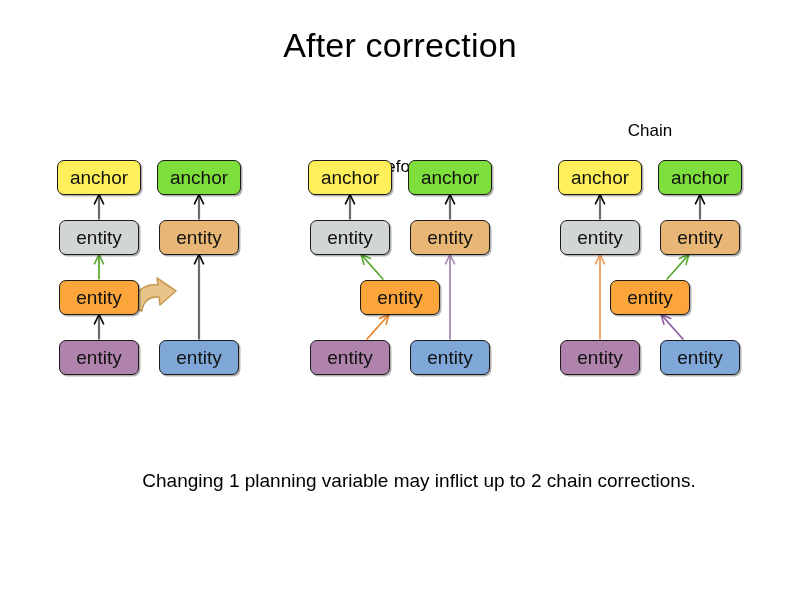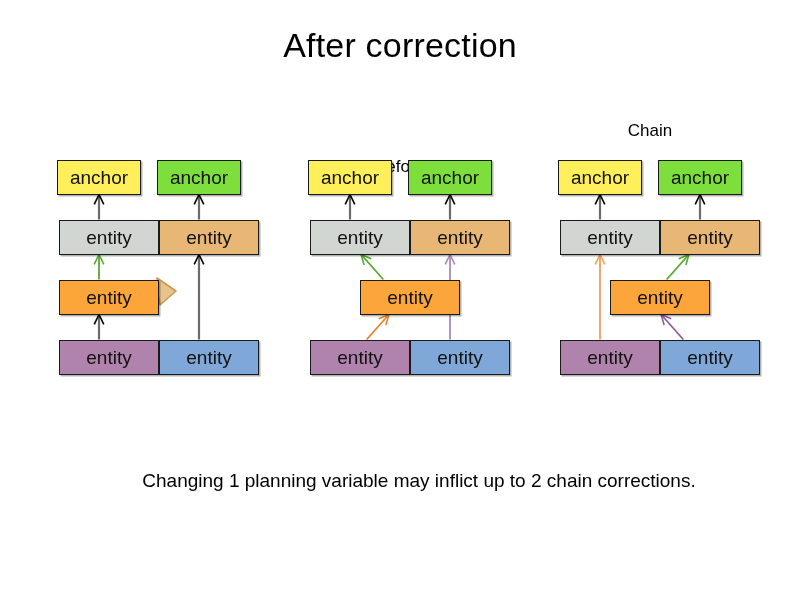--- a/index.html
+++ b/index.html
@@ -24,27 +24,27 @@
   #label-after { left:580px;top:121px;width:140px;}
 
   .caption{
     position:absolute;left:10px;right:0;top:470px;
     text-align:center;font-size:19px;color:#000;padding-left:28px;
   }
 
   
   .node{
     position:absolute;box-sizing:border-box;
-    border:1.4px solid #1a1a1a;border-radius:0;
+    border:1.4px solid #1a1a1a;border-radius:7px;
     display:flex;align-items:center;justify-content:center;
     font-size:19px;line-height:1;color:#111;
     box-shadow:1.5px 1.5px 0 rgba(0,0,0,0.30);
   }
   .n-anchor{width:84px;height:35px;}
-  .n-entity{width:100px;height:35px;}
+  .n-entity{width:80px;height:35px;}
 
   svg.links{position:absolute;left:0;top:0;width:800px;height:600px;
             overflow:visible;pointer-events:none;}
 </style>
 </head>
 <body>
 
 <div id="slide">
 
   <div class="title">After correction</div>

